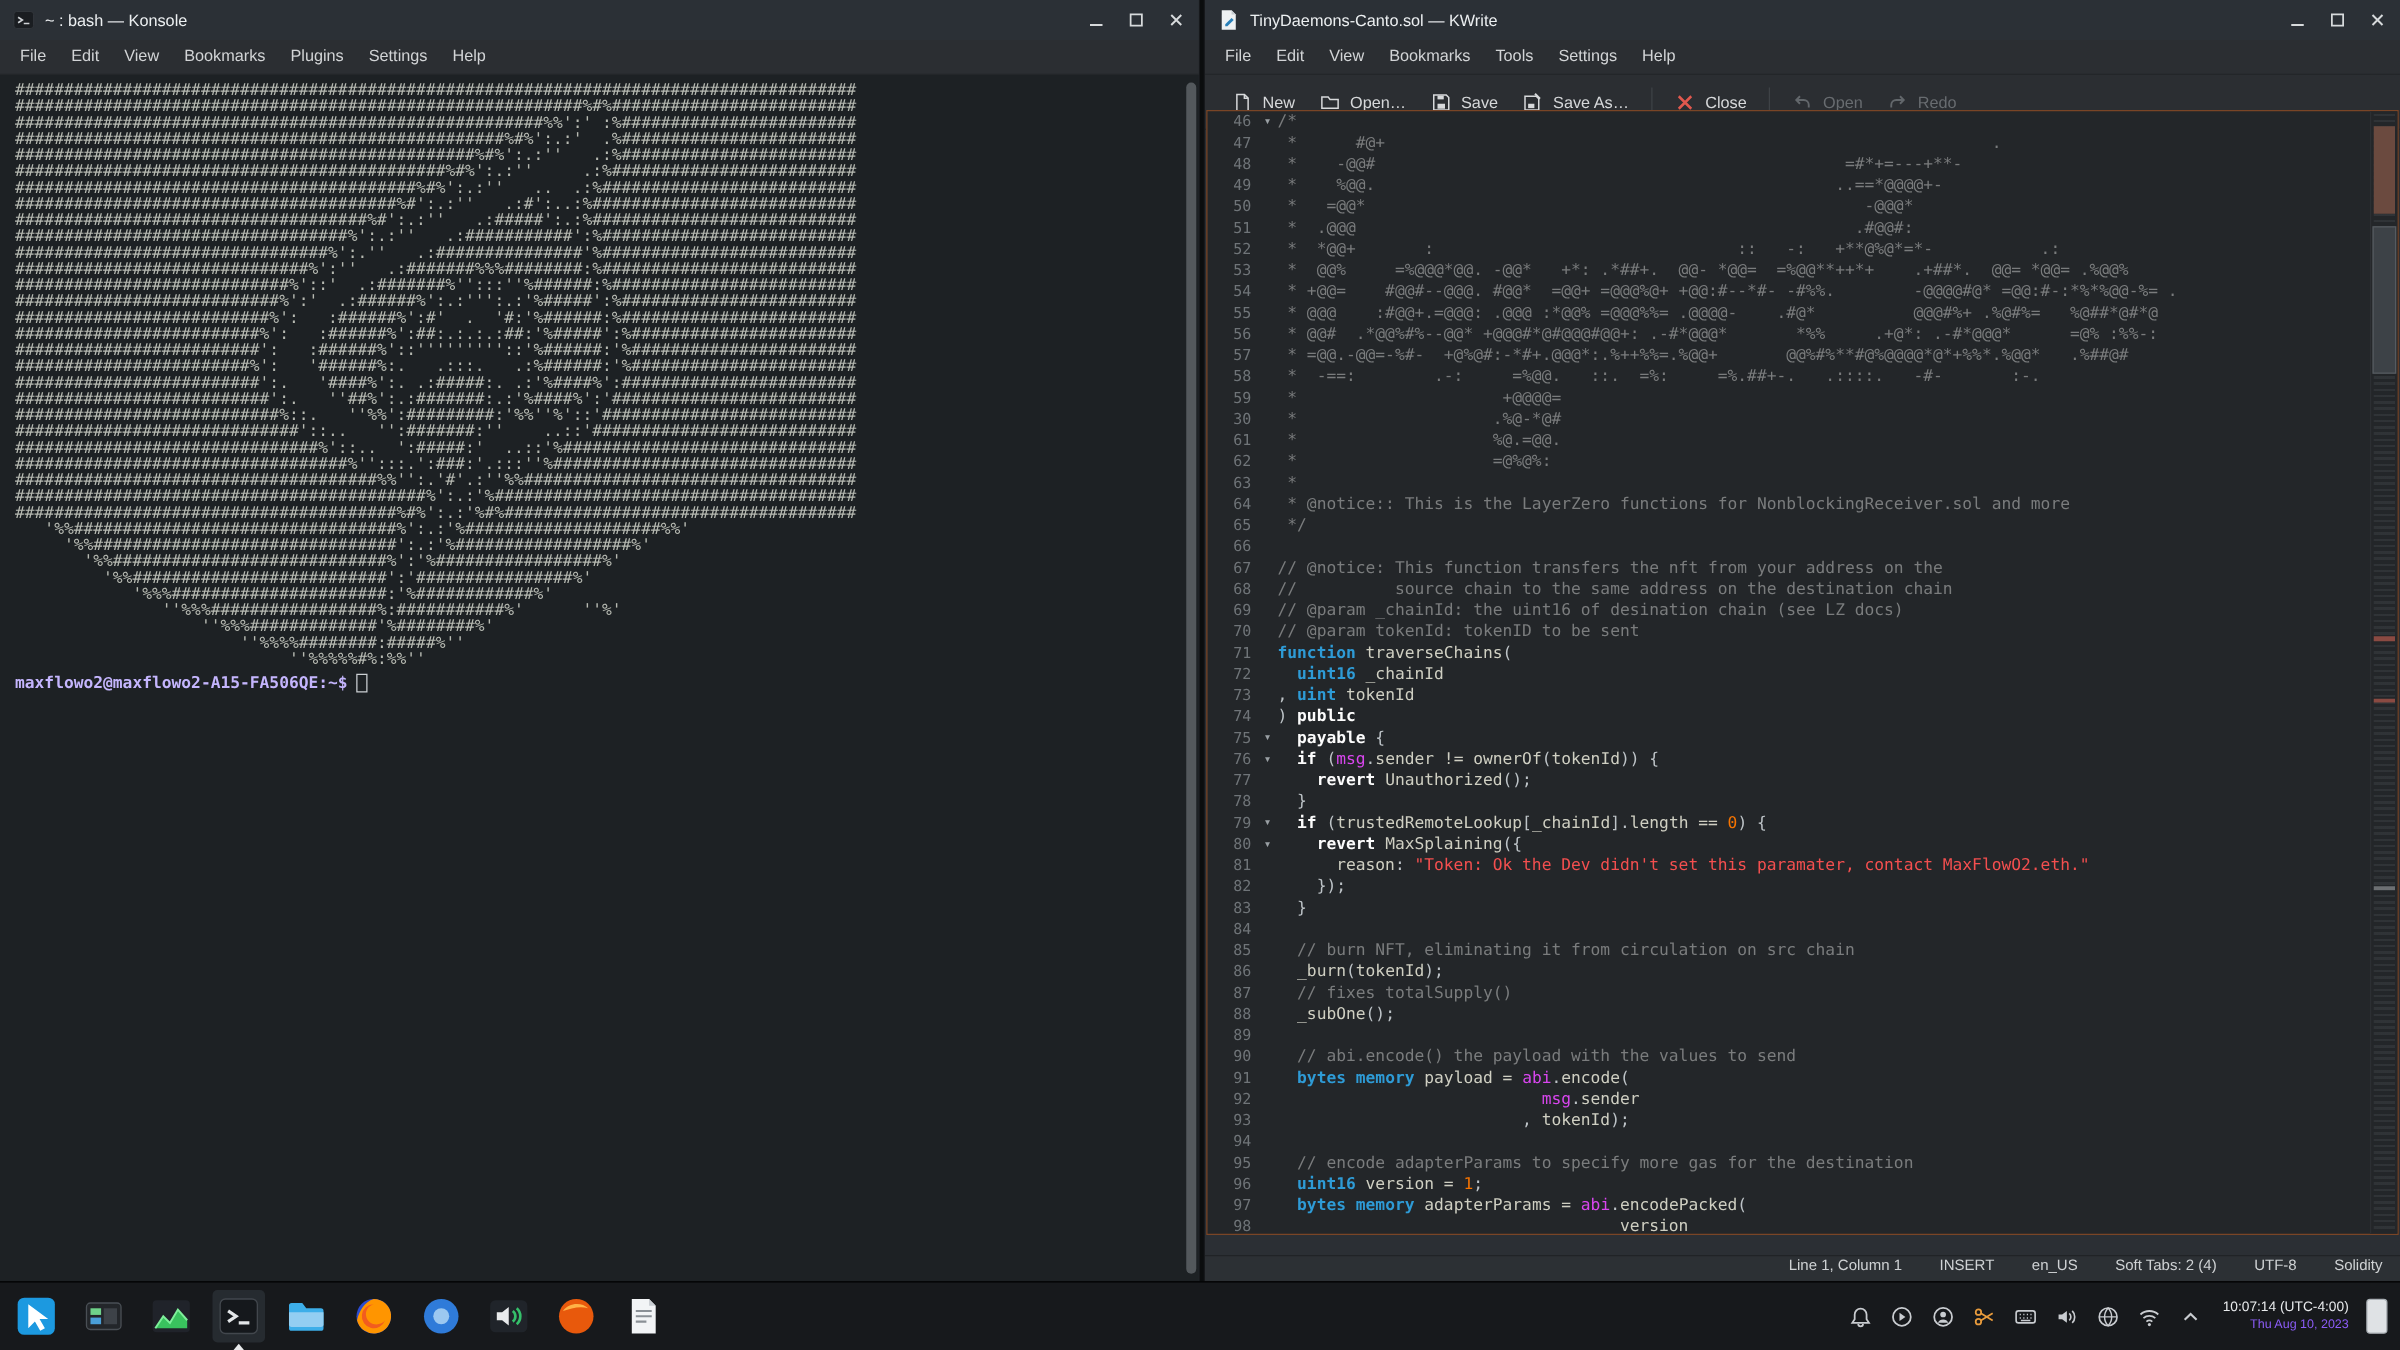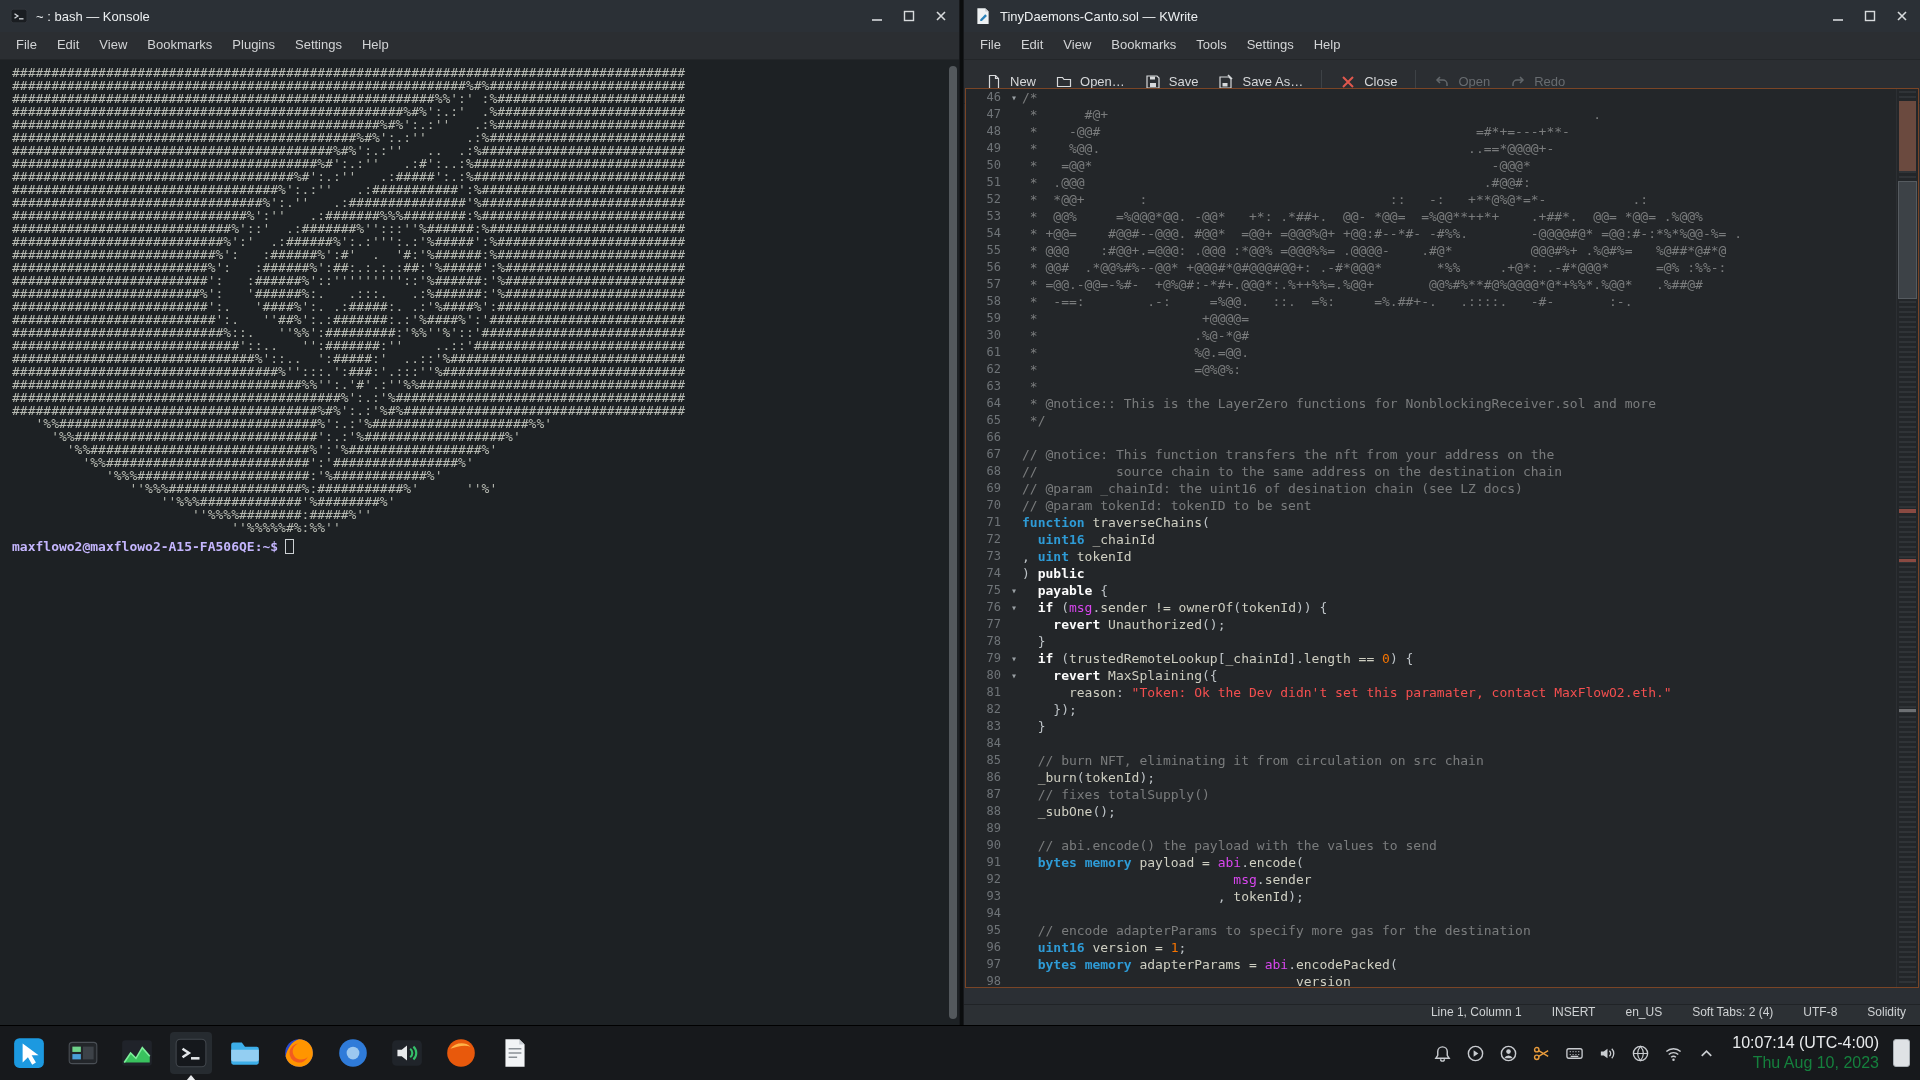--- a/index.html
+++ b/index.html
@@ -81,22 +81,22 @@
   .apps{display:flex;align-items:center;gap:12px}
   .app-ico{width:42px;height:42px;display:flex;align-items:center;justify-content:center;position:relative}
   .app-ico svg{width:34px;height:34px;display:block}
   .app-ico.active{background:#262b30;border-radius:4px}
   .app-ico.active::after{content:'';position:absolute;left:50%;bottom:-7px;transform:translateX(-50%);
     border-style:solid;border-width:0 5px 6px 5px;border-color:transparent transparent #e8eaec transparent}
   .tray{margin-left:auto;display:flex;align-items:center;gap:13px}
   .tray-ico{width:20px;height:20px;display:flex;align-items:center;justify-content:center}
   .tray-ico svg{width:19px;height:19px;display:block}
   .clock{text-align:right;margin:0 14px 0 16px;line-height:1.25}
-  .clock .time{font-size:16px;color:#e9ebed}
-  .clock .date{font-size:16px;color:#15803d}
+  .clock .time{font-size:11px;color:#e9ebed}
+  .clock .date{font-size:10px;color:#8b5cf6}
   .show-desktop{width:17px;height:28px;background:#dfe2e5;border:1px solid #aab0b5;border-radius:3px;margin-right:2px}
 </style>
 </head>
 <body>
 
 <div class="window" id="konsole">
   <div class="titlebar">
     <span class="app-mini">
       <svg viewBox="0 0 32 32">
           <rect x="2" y="4" width="28" height="24" rx="4" fill="#1a1d21" stroke="#3a3f45"></rect>

